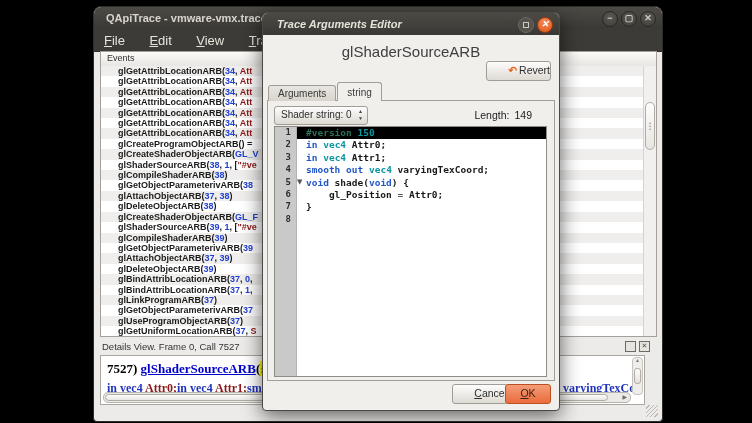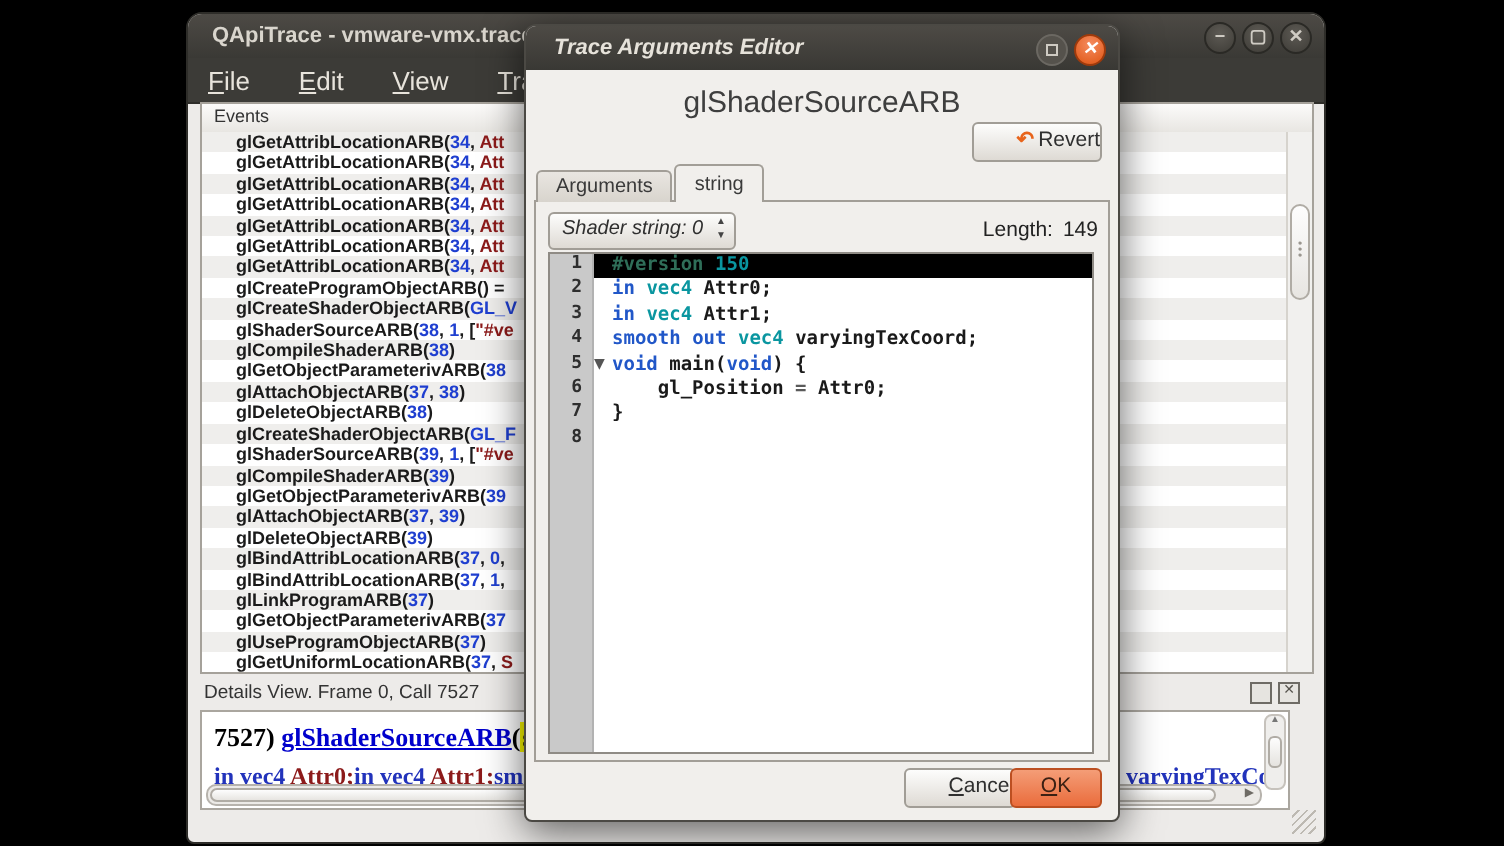--- a/index.html
+++ b/index.html
@@ -89,23 +89,23 @@
   .revert-button{position:absolute;top:48px;right:8px;width:63px;height:18px;line-height:17px;}
   .revert-icon{color:#e8641b;font-weight:bold;margin-right:2px;}
   .tabs{position:absolute;left:5px;top:69px;height:19px;z-index:3;}
   .tab{display:inline-block;vertical-align:bottom;padding:0 9px;font-size:10px;color:#3a3a3a;
     background:linear-gradient(#e9e6e1,#d8d4cd);border:1px solid #a29e97;border-bottom:none;
     border-radius:3px 3px 0 0;height:15px;line-height:16px;margin-top:3px;margin-right:1px;}
   .tab.active{background:#f1efec;height:18px;line-height:19px;margin-top:0;}
   .tab-panel{position:absolute;left:4px;right:4px;top:87px;bottom:29px;
     border:1px solid #a29e97;background:#f1efec;z-index:2;}
   .spinbox{position:absolute;left:6px;top:5px;width:86px;height:17px;line-height:16px;
-    padding-left:6px;text-align:left;font-size:10px;font-style:italic;}
+    padding-left:6px;text-align:left;font-size:10px;}
   .spin-arrows{position:absolute;right:4px;top:1px;font-size:5px;line-height:7px;color:#444;}
-  .length-row{position:absolute;right:5px;top:8px;font-size:10.5px;color:#222;}
+  .length-row{position:absolute;right:22px;top:8px;font-size:10.5px;color:#222;}
   .length-row b{font-weight:normal;margin-left:5px;}
   .editor{position:absolute;left:6px;right:7px;top:25px;bottom:3px;background:#fff;
     border:1px solid #8f8b85;overflow:hidden;}
   .gutter{position:absolute;left:0;top:0;width:21px;bottom:0;background:#c9c9c9;
     border-right:1px solid #b2b2b2;}
   .gutter-num{height:12.4px;line-height:12.6px;font:bold 9px "DejaVu Sans Mono",monospace;
     color:#2e2e2e;text-align:right;padding-right:5px;}
   .code-area{position:absolute;left:22px;top:0;right:0;bottom:0;}
   .code-line{position:relative;height:12.4px;line-height:12.6px;
     font:bold 9.5px "DejaVu Sans Mono",monospace;white-space:pre;padding-left:9px;}
@@ -224,21 +224,21 @@
             <div class="gutter-num">5</div>
             <div class="gutter-num">6</div>
             <div class="gutter-num">7</div>
             <div class="gutter-num">8</div>
           </div>
         <div class="code-area">
             <div class="code-line current"><span class="sg-pre">#version</span><span class="sg-id"> </span><span class="sg-teal">150</span></div>
             <div class="code-line"><span class="sg-kw">in</span><span class="sg-id"> </span><span class="sg-teal">vec4</span><span class="sg-id"> Attr0;</span></div>
             <div class="code-line"><span class="sg-kw">in</span><span class="sg-id"> </span><span class="sg-teal">vec4</span><span class="sg-id"> Attr1;</span></div>
             <div class="code-line"><span class="sg-kw">smooth</span><span class="sg-id"> </span><span class="sg-kw">out</span><span class="sg-id"> </span><span class="sg-teal">vec4</span><span class="sg-id"> varyingTexCoord;</span></div>
-            <div class="code-line"><span class="fold-marker">▼</span><span class="sg-kw">void</span><span class="sg-id"> main(</span><span class="sg-kw">void</span><span class="sg-id">) {</span></div>
+            <div class="code-line"><span class="fold-marker">▼</span><span class="sg-kw">void</span><span class="sg-id"> shade(</span><span class="sg-kw">void</span><span class="sg-id">) {</span></div>
             <div class="code-line"><span class="sg-id">    gl_Position </span><span class="sg-op">=</span><span class="sg-id"> Attr0;</span></div>
             <div class="code-line"><span class="sg-id">}</span></div>
           </div>
       </div>
     </div>
 
     <div class="btn cancel-button mn"><u>C</u><span>ancel</span></div>
     <div class="ok-button mn"><u>O</u><span>K</span></div>
   </div>
 

